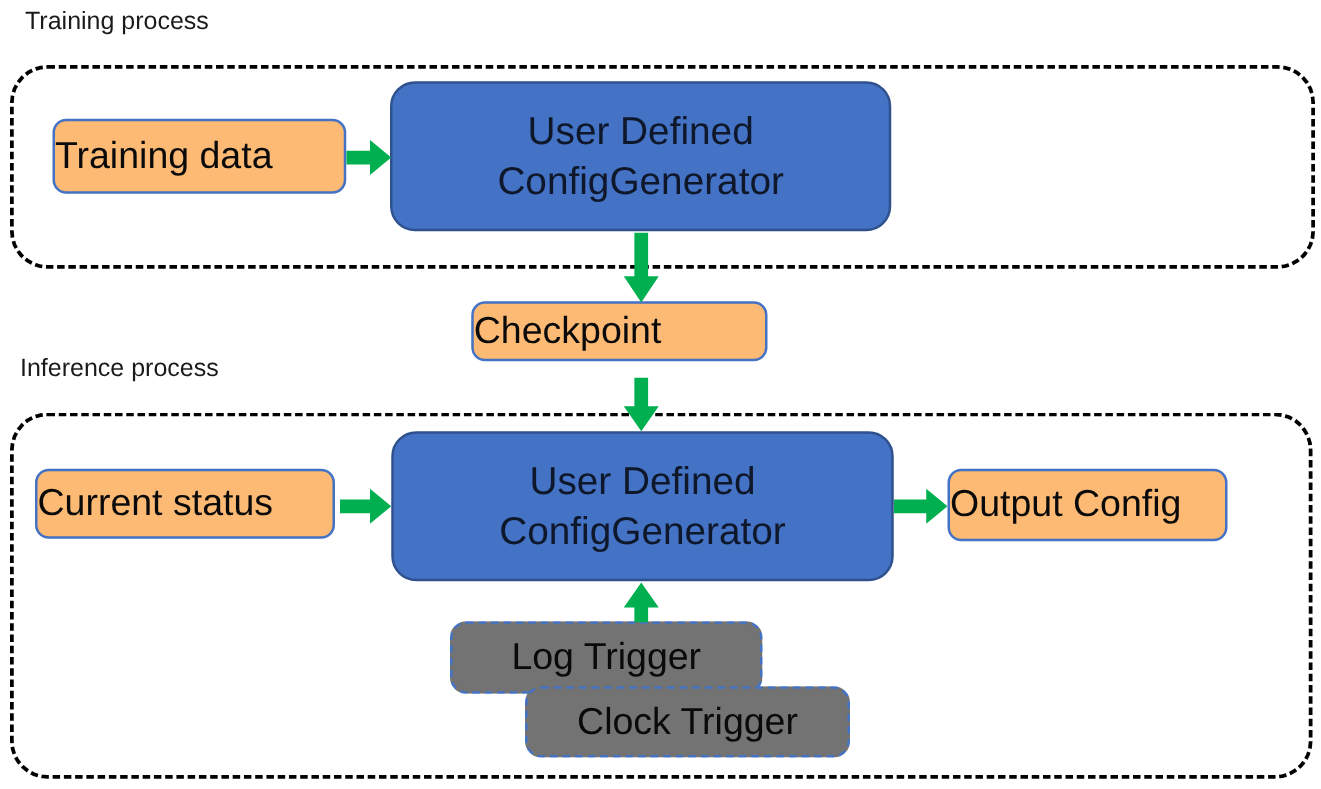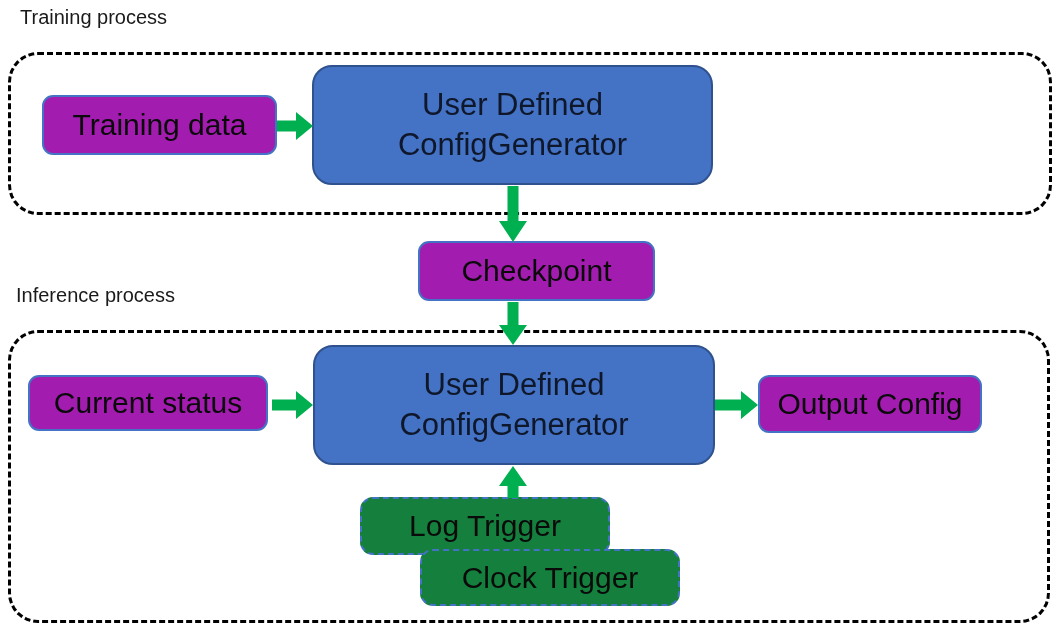--- a/index.html
+++ b/index.html
@@ -25,27 +25,26 @@
   .container-dashed {
     position: absolute;
     border: 3px dashed var(--container-dash, #000000);
     border-radius: 30px;
     box-sizing: border-box;
     background: transparent;
     z-index: 1;
   }
   .white-box {
     position: absolute;
-    background: #a21caf;
+    background: #fdba74;
     border: 2.5px solid var(--box-border, #4472C4);
     border-radius: 11px;
     box-sizing: border-box;
     display: flex;
     align-items: center;
-    justify-content: center;
     font-size: 30px;
     color: #0a0a0a;
     z-index: 3;
     white-space: nowrap;
   }
   .gen-box {
     position: absolute;
     background: var(--generator-fill, #4472C4);
     border: 2.5px solid var(--generator-border, #2F528F);
     border-radius: 20px;
@@ -55,21 +54,21 @@
     align-items: center;
     justify-content: center;
     color: #0f172a;
     font-size: 31px;
     line-height: 40px;
     z-index: 3;
     text-align: center;
   }
   .trigger-box {
     position: absolute;
-    background: #15803d;
+    background: #737373;
     border: 2.5px dashed var(--trigger-border, #4472C4);
     border-radius: 13px;
     box-sizing: border-box;
     display: flex;
     align-items: center;
     justify-content: center;
     font-size: 30px;
     color: #0a0a0a;
     z-index: 3;
     white-space: nowrap;
@@ -100,21 +99,21 @@
 
   <div class="gen-box" style="left:312px; top:65px; width:401px; height:120px;">
     <div>User Defined</div>
     <div>ConfigGenerator</div>
   </div>
 
   <svg class="arrow" style="left:499px; top:186px;" width="28" height="56" viewBox="0 0 28 56">
     <polygon points="8.5,0 8.5,35 0,35 14,56 28,35 19.5,35 19.5,0" fill="#00B050"></polygon>
   </svg>
 
-  <div class="white-box" style="left:418px; top:241px; width:237px; height:60px;">
+  <div class="white-box" style="left:377px; top:241px; width:237px; height:48px;">
     <span>Checkpoint</span>
   </div>
 
   <svg class="arrow" style="left:499px; top:302px;" width="28" height="43" viewBox="0 0 28 43">
     <polygon points="8.5,0 8.5,23 0,23 14,43 28,23 19.5,23 19.5,0" fill="#00B050"></polygon>
   </svg>
 
   <div class="section-label" style="left:16px; top:284px;">Inference process</div>
 
   <div class="container-dashed" style="left:8px; top:330px; width:1042px; height:293px;"></div>

